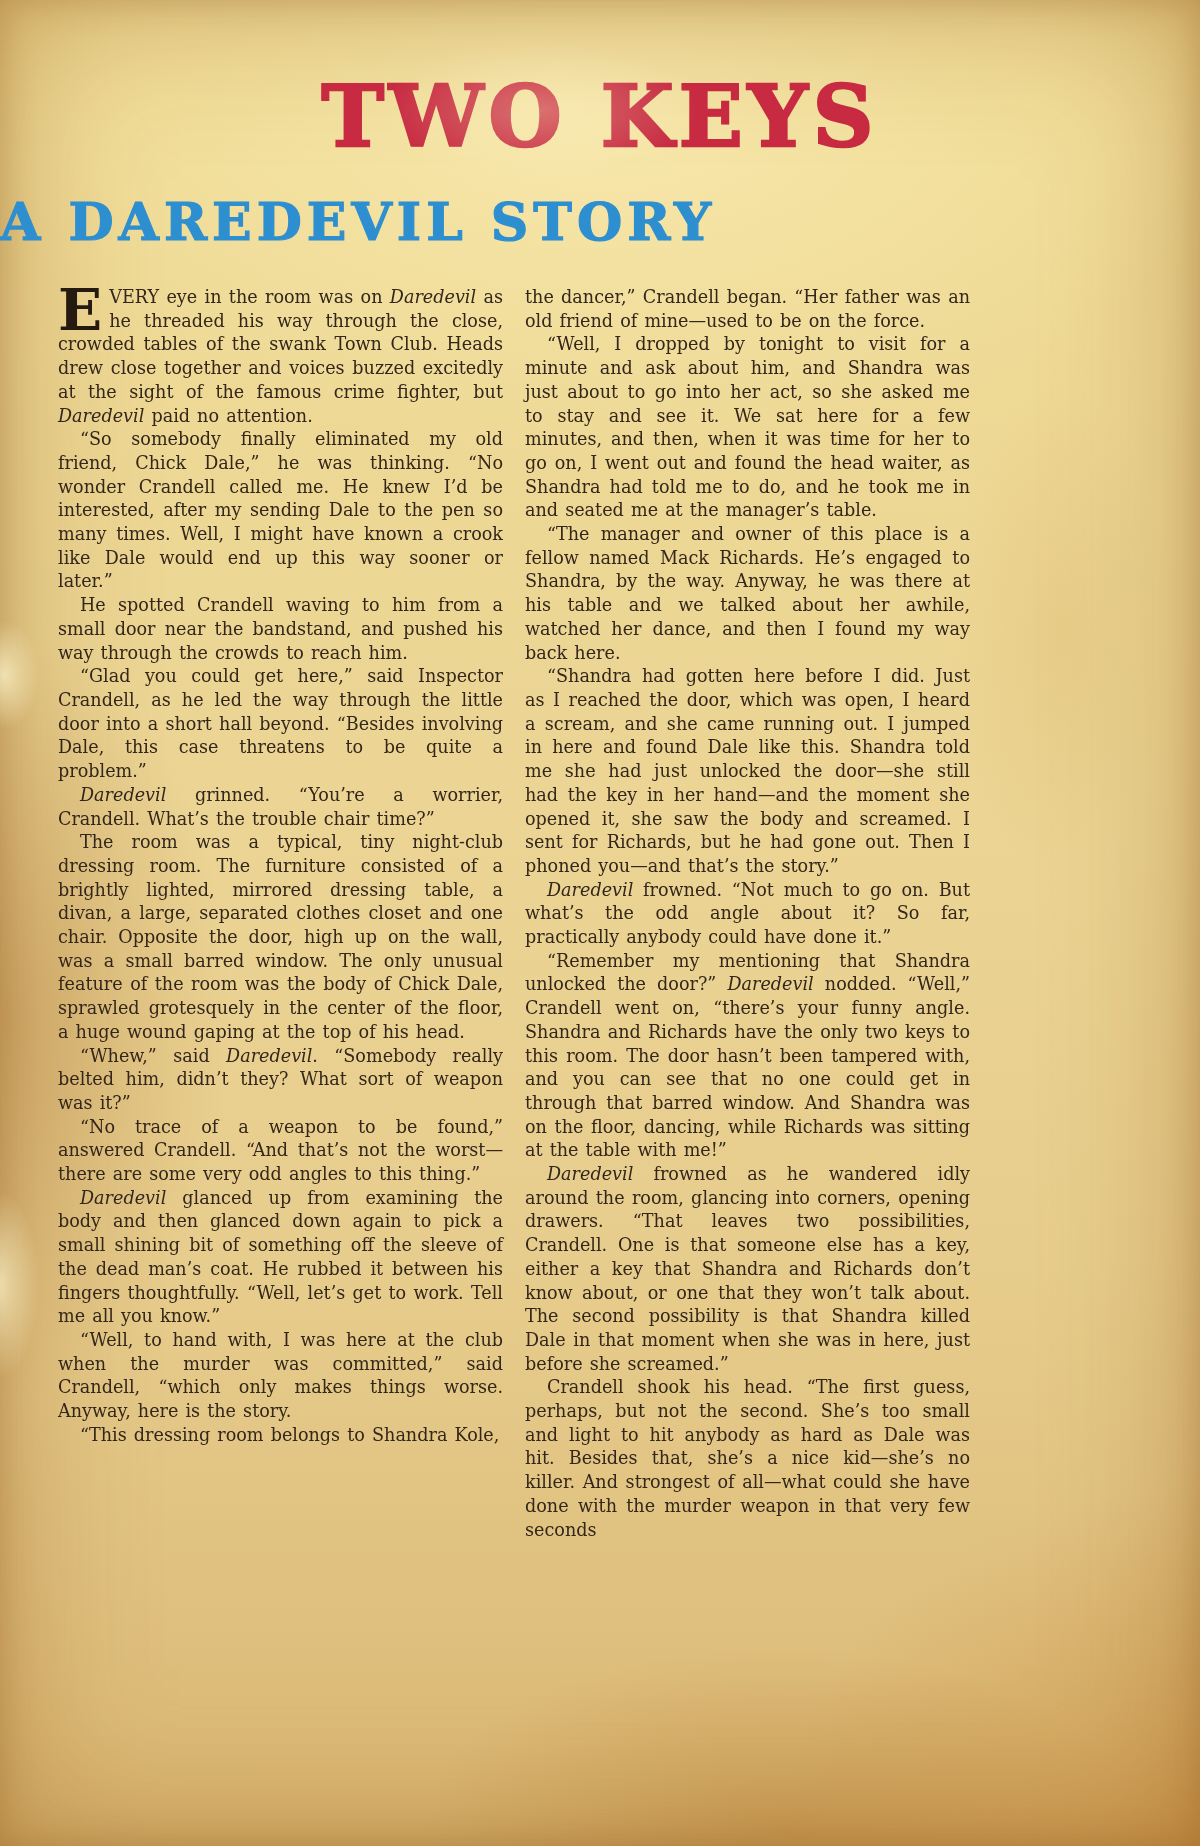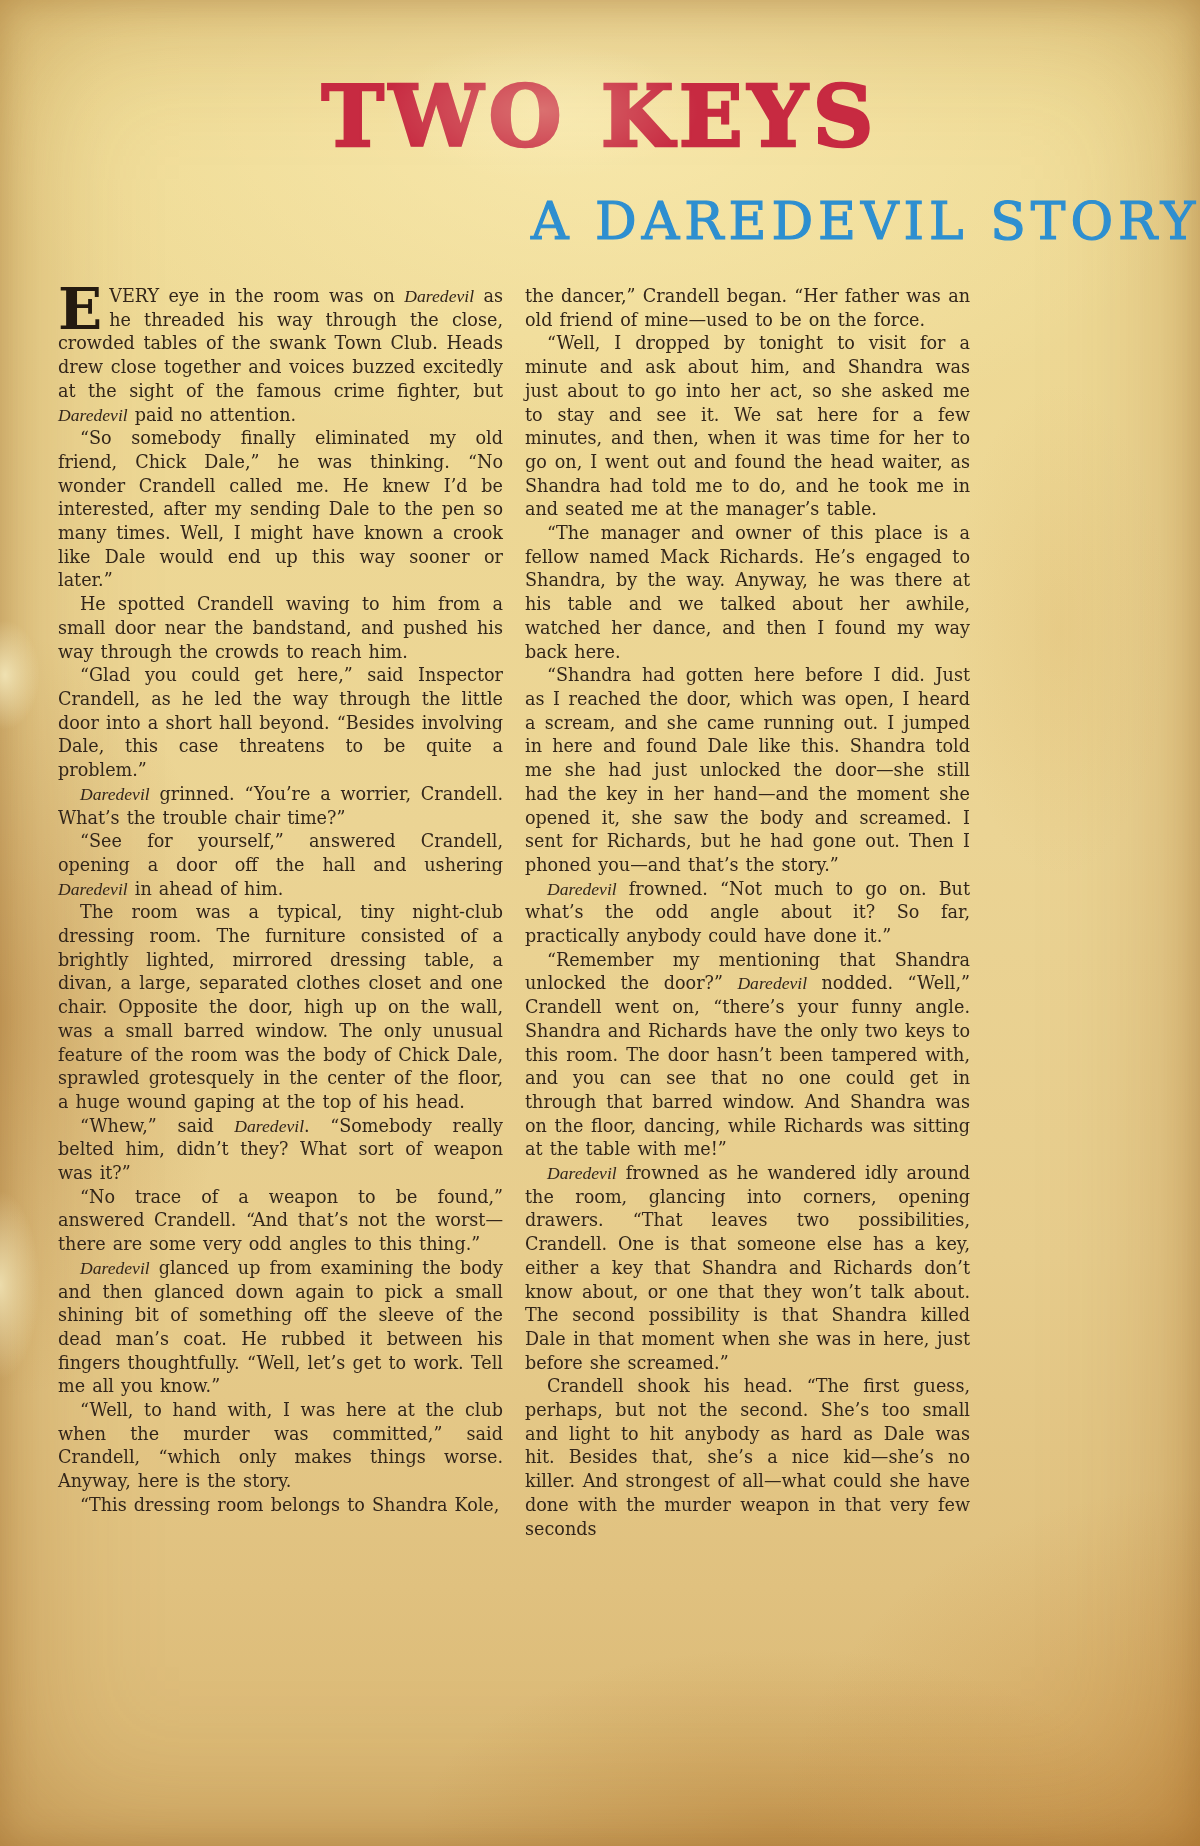--- a/index.html
+++ b/index.html
@@ -45,23 +45,23 @@
     font-weight: bold;
     font-size: 84px;
     line-height: 1.06;
     letter-spacing: 5px;
     color: var(--title-color, #c72a41);
     -webkit-text-stroke: 2.5px var(--title-color, #c72a41);
     text-shadow: 1px 1px 0 rgba(150,20,40,0.35);
   }
   .subtitle {
     margin: 30px 0 0 0;
-    text-align: right;
+    text-align: left;
     font-family: "DejaVu Serif", serif;
-    font-weight: normal;
+    font-weight: bold;
     font-size: 52px;
     letter-spacing: 5px;
     color: var(--subtitle-color, #2e8fd0);
     -webkit-text-stroke: 1.2px var(--subtitle-color, #2e8fd0);
   }
   .columns {
     display: flex;
     gap: 22px;
     margin: 34px 0 0 58px;
     width: 912px;
@@ -71,21 +71,21 @@
   }
   .para {
     margin: 0;
     text-align: justify;
     font-size: 17.6px;
     line-height: 23.7px;
     word-spacing: 1.5px;
     color: var(--ink, #33261a);
   }
   .para.indent { text-indent: 22px; }
-  .para em { font-style: italic; font-family: Liberation Serif, serif; }
+  .para em { font-style: italic; }
   .dropcap {
     float: left;
     font-weight: bold;
     font-size: 58px;
     line-height: 44px;
     padding: 2px 7px 0 0;
     color: #241a10;
   }
 </style>
 </head>
@@ -101,21 +101,20 @@
 
   <h2 class="subtitle">A  DAREDEVIL  STORY</h2>
 
   <div class="columns">
     <div class="col" id="left-column">
         <p class="para"><span class="dropcap">E</span><span>VERY eye in the room was on </span><em>Daredevil</em><span> as he threaded his way through the close, crowded tables of the swank Town Club. Heads drew close together and voices buzzed excitedly at the sight of the famous crime fighter, but </span><em>Daredevil</em><span> paid no attention.</span></p>
         <p class="para indent"><span>“So somebody finally eliminated my old friend, Chick Dale,” he was thinking. “No wonder Crandell called me. He knew I’d be interested, after my sending Dale to the pen so many times. Well, I might have known a crook like Dale would end up this way sooner or later.”</span></p>
         <p class="para indent"><span>He spotted Crandell waving to him from a small door near the bandstand, and pushed his way through the crowds to reach him.</span></p>
         <p class="para indent"><span>“Glad you could get here,” said Inspector Crandell, as he led the way through the little door into a short hall beyond. “Besides involving Dale, this case threatens to be quite a problem.”</span></p>
         <p class="para indent"><em>Daredevil</em><span> grinned. “You’re a worrier, Crandell. What’s the trouble chair time?”</span></p>
-        <p class="para indent"><span>“See for yourself,” answered Crandell, opening a door off the hall and ushering </span><em>Daredevil</em><span> in ahead of him.</span></p>
         <p class="para indent"><span>The room was a typical, tiny night-club dressing room. The furniture consisted of a brightly lighted, mirrored dressing table, a divan, a large, separated clothes closet and one chair. Opposite the door, high up on the wall, was a small barred window. The only unusual feature of the room was the body of Chick Dale, sprawled grotesquely in the center of the floor, a huge wound gaping at the top of his head.</span></p>
         <p class="para indent"><span>“Whew,” said </span><em>Daredevil</em><span>. “Somebody really belted him, didn’t they? What sort of weapon was it?”</span></p>
         <p class="para indent"><span>“No trace of a weapon to be found,” answered Crandell. “And that’s not the worst—there are some very odd angles to this thing.”</span></p>
         <p class="para indent"><em>Daredevil</em><span> glanced up from examining the body and then glanced down again to pick a small shining bit of something off the sleeve of the dead man’s coat. He rubbed it between his fingers thoughtfully. “Well, let’s get to work. Tell me all you know.”</span></p>
         <p class="para indent"><span>“Well, to hand with, I was here at the club when the murder was committed,” said Crandell, “which only makes things worse. Anyway, here is the story.</span></p>
         <p class="para indent"><span>“This dressing room belongs to Shandra Kole,</span></p>
       </div>
     <div class="col" id="right-column">
         <p class="para"><span>the dancer,” Crandell began. “Her father was an old friend of mine—used to be on the force.</span></p>
         <p class="para indent"><span>“Well, I dropped by tonight to visit for a minute and ask about him, and Shandra was just about to go into her act, so she asked me to stay and see it. We sat here for a few minutes, and then, when it was time for her to go on, I went out and found the head waiter, as Shandra had told me to do, and he took me in and seated me at the manager’s table.</span></p>

